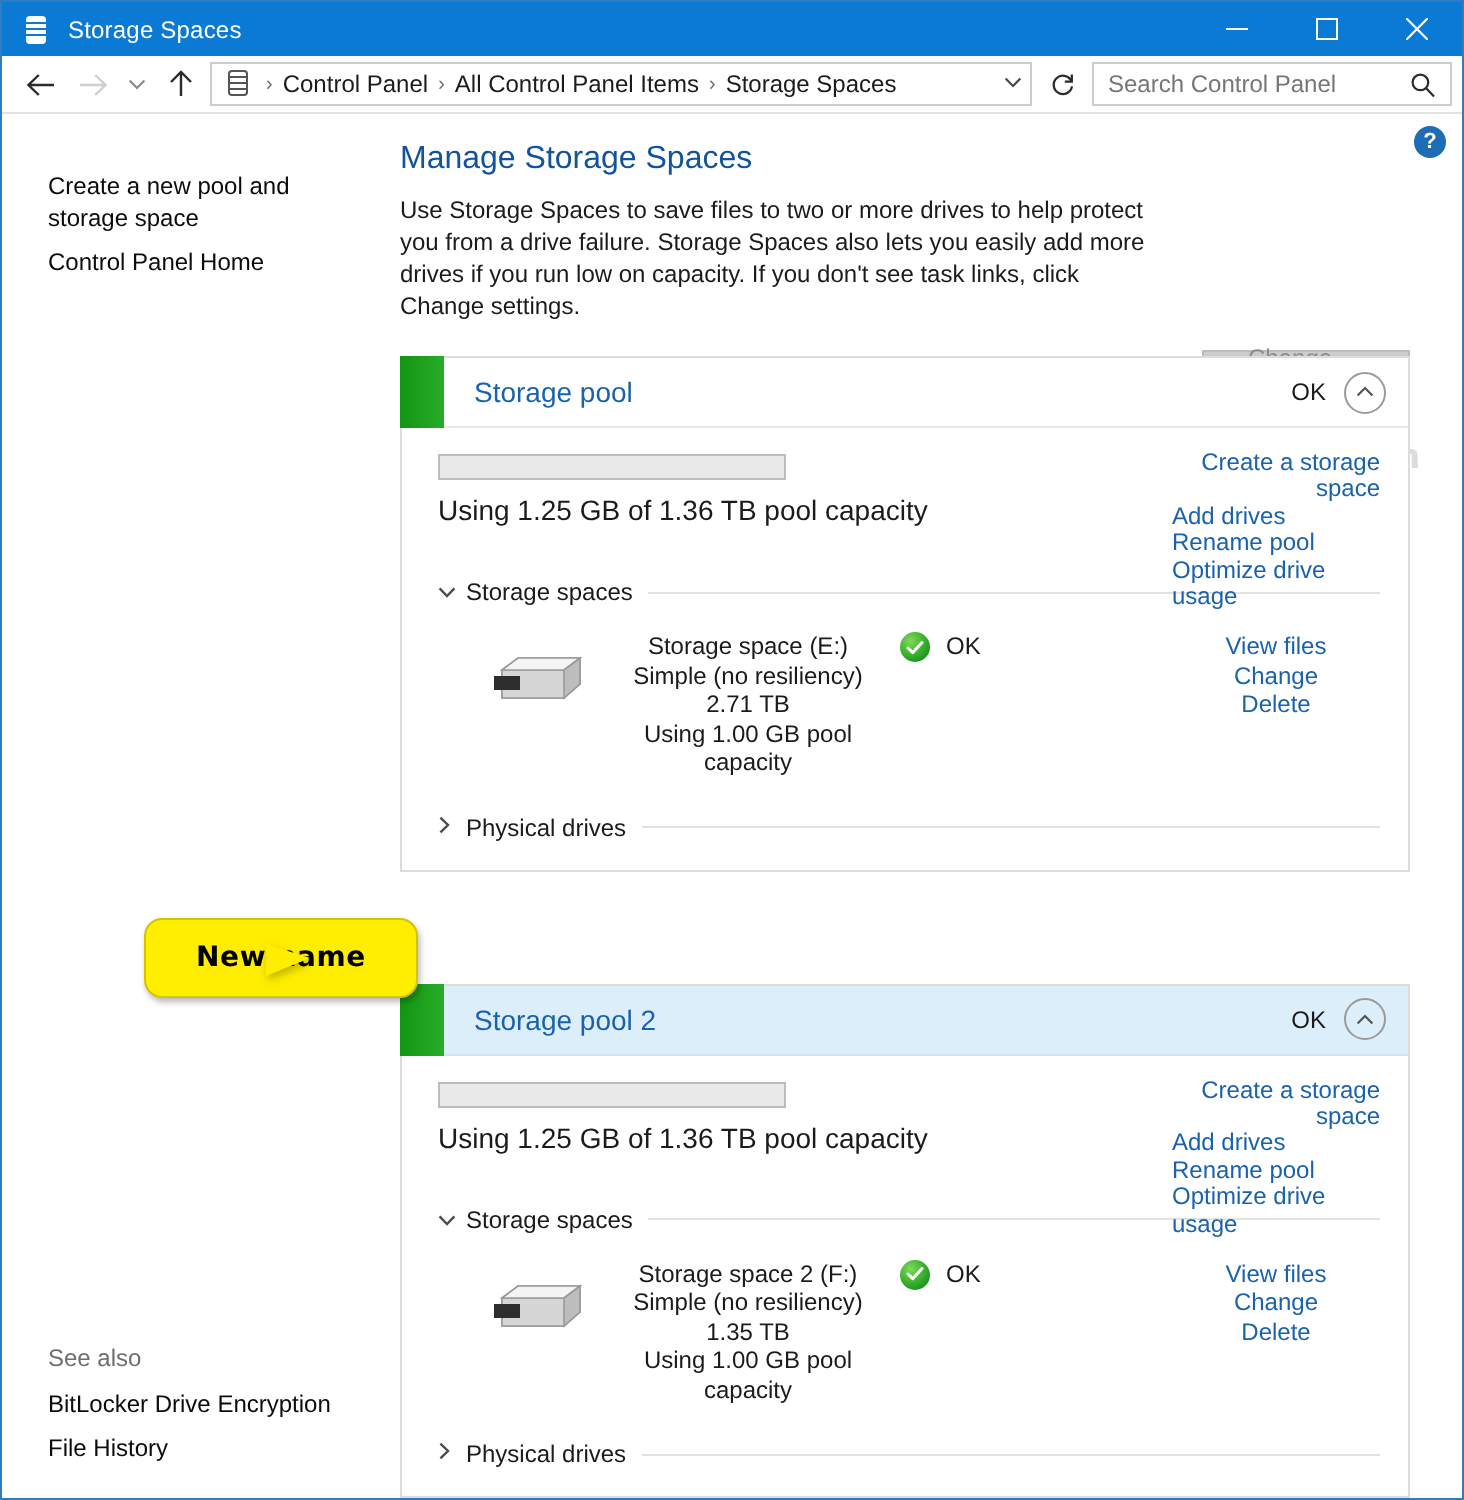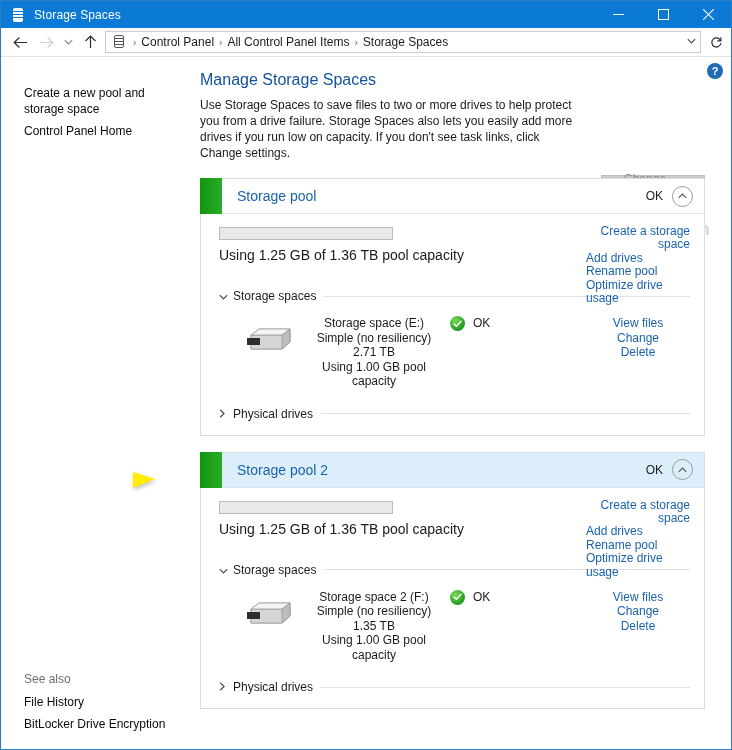--- a/index.html
+++ b/index.html
@@ -251,21 +251,21 @@
   
   .pool {
     position: relative;
     margin-left: 4px;
     margin-right: 26px;
     border: 1px solid #dcdcdc;
     background: #ffffff;
     box-sizing: border-box;
   }
   .pool.first { margin-top: 17px; }
-  .pool.second { margin-top: 16px; }
+  .pool.second { margin-top: 56px; }
   .pool-header {
     height: 34px;
     display: flex;
     align-items: center;
     border-bottom: 1px solid #e6e6e6;
     position: relative;
     background: #ffffff;
   }
   .pool-header.selected { background: #ddeefb; border-bottom-color:#cfe4f5; }
   .pool-accent {
@@ -551,34 +551,43 @@
       </span>
     </div>
 
     <div class="refresh-btn">
       <svg width="13" height="13" viewBox="0 0 13 13">
           <path d="M10.6 4.4 A4.6 4.6 0 1 0 11 7.2" fill="none" stroke="#2b2b2b" stroke-width="1.15"></path>
           <path d="M10.9 1.2 L10.9 4.8 L7.4 4.8" fill="none" stroke="#2b2b2b" stroke-width="1.15"></path>
         </svg>
     </div>
 
+    <div class="searchbox">
+      <span class="ph">Search Control Panel</span>
+      <span class="search-icon">
+        <svg width="13" height="13" viewBox="0 0 13 13">
+            <circle cx="5.2" cy="5.2" r="3.9" fill="none" stroke="#2b2b2b" stroke-width="1.1"></circle>
+            <line x1="8.1" y1="8.1" x2="12" y2="12.3" stroke="#2b2b2b" stroke-width="1.1"></line>
+          </svg>
+      </span>
+    </div>
   </div>
 
   <div class="content">
 
     <div class="help-btn">?</div>
 
     <div class="left-pane">
       <a class="left-link spaced">Create a new pool and storage space</a>
       <a class="left-link">Control Panel Home</a>
 
       <div class="see-also">
         <div class="see-also-title">See also</div>
+        <a class="see-also-link">BitLocker Drive Encryption</a>
         <a class="see-also-link">File History</a>
-        <a class="see-also-link">BitLocker Drive Encryption</a>
       </div>
     </div>
 
     <div class="right-pane">
       <div class="page-title">Manage Storage Spaces</div>
       <div class="page-desc">Use Storage Spaces to save files to two or more drives to help protect you from a drive failure. Storage Spaces also lets you easily add more drives if you run low on capacity. If you don't see task links, click Change settings.</div>
 
       <div class="change-settings-btn">
         <span class="shield">
           <svg width="13" height="13" viewBox="0 0 13 13">
@@ -742,14 +751,17 @@
             <span class="section-label">Physical drives</span>
             <span class="section-rule"></span>
           </div>
         </div>
       </div>
 
     </div>
   </div>
 
   <div class="callout-tail"></div>
+  <div class="callout">
+    <span class="callout-text">New name</span>
+  </div>
 
 </div>
 
 </body></html>

